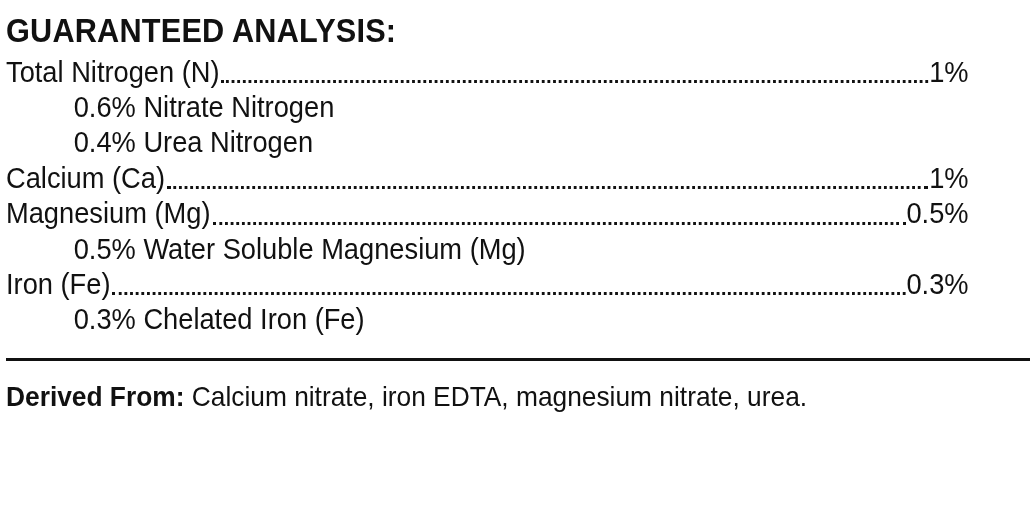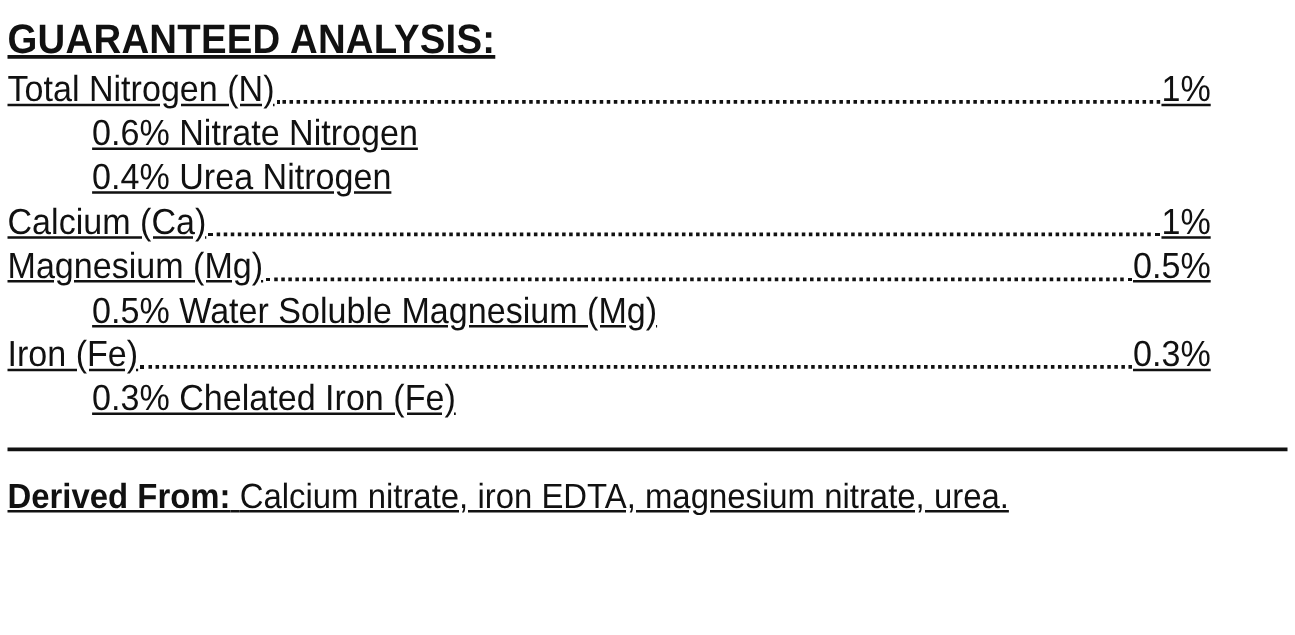--- a/index.html
+++ b/index.html
@@ -13,21 +13,20 @@
     font-family: "Liberation Sans", sans-serif;
     color: #111111;
     overflow: hidden;
   }
   .label {
     position: relative;
     width: 1036px;
     height: 508px;
     box-sizing: border-box;
     padding: 14px 6px 0 6px;
-    text-decoration: underline;
   }
   .heading {
     font-size: 33px;
     font-weight: 700;
     letter-spacing: 0.2px;
     line-height: 1.05;
     margin: 0 0 6px 0;
     transform: scaleX(0.93);
     transform-origin: left center;
     white-space: nowrap;

